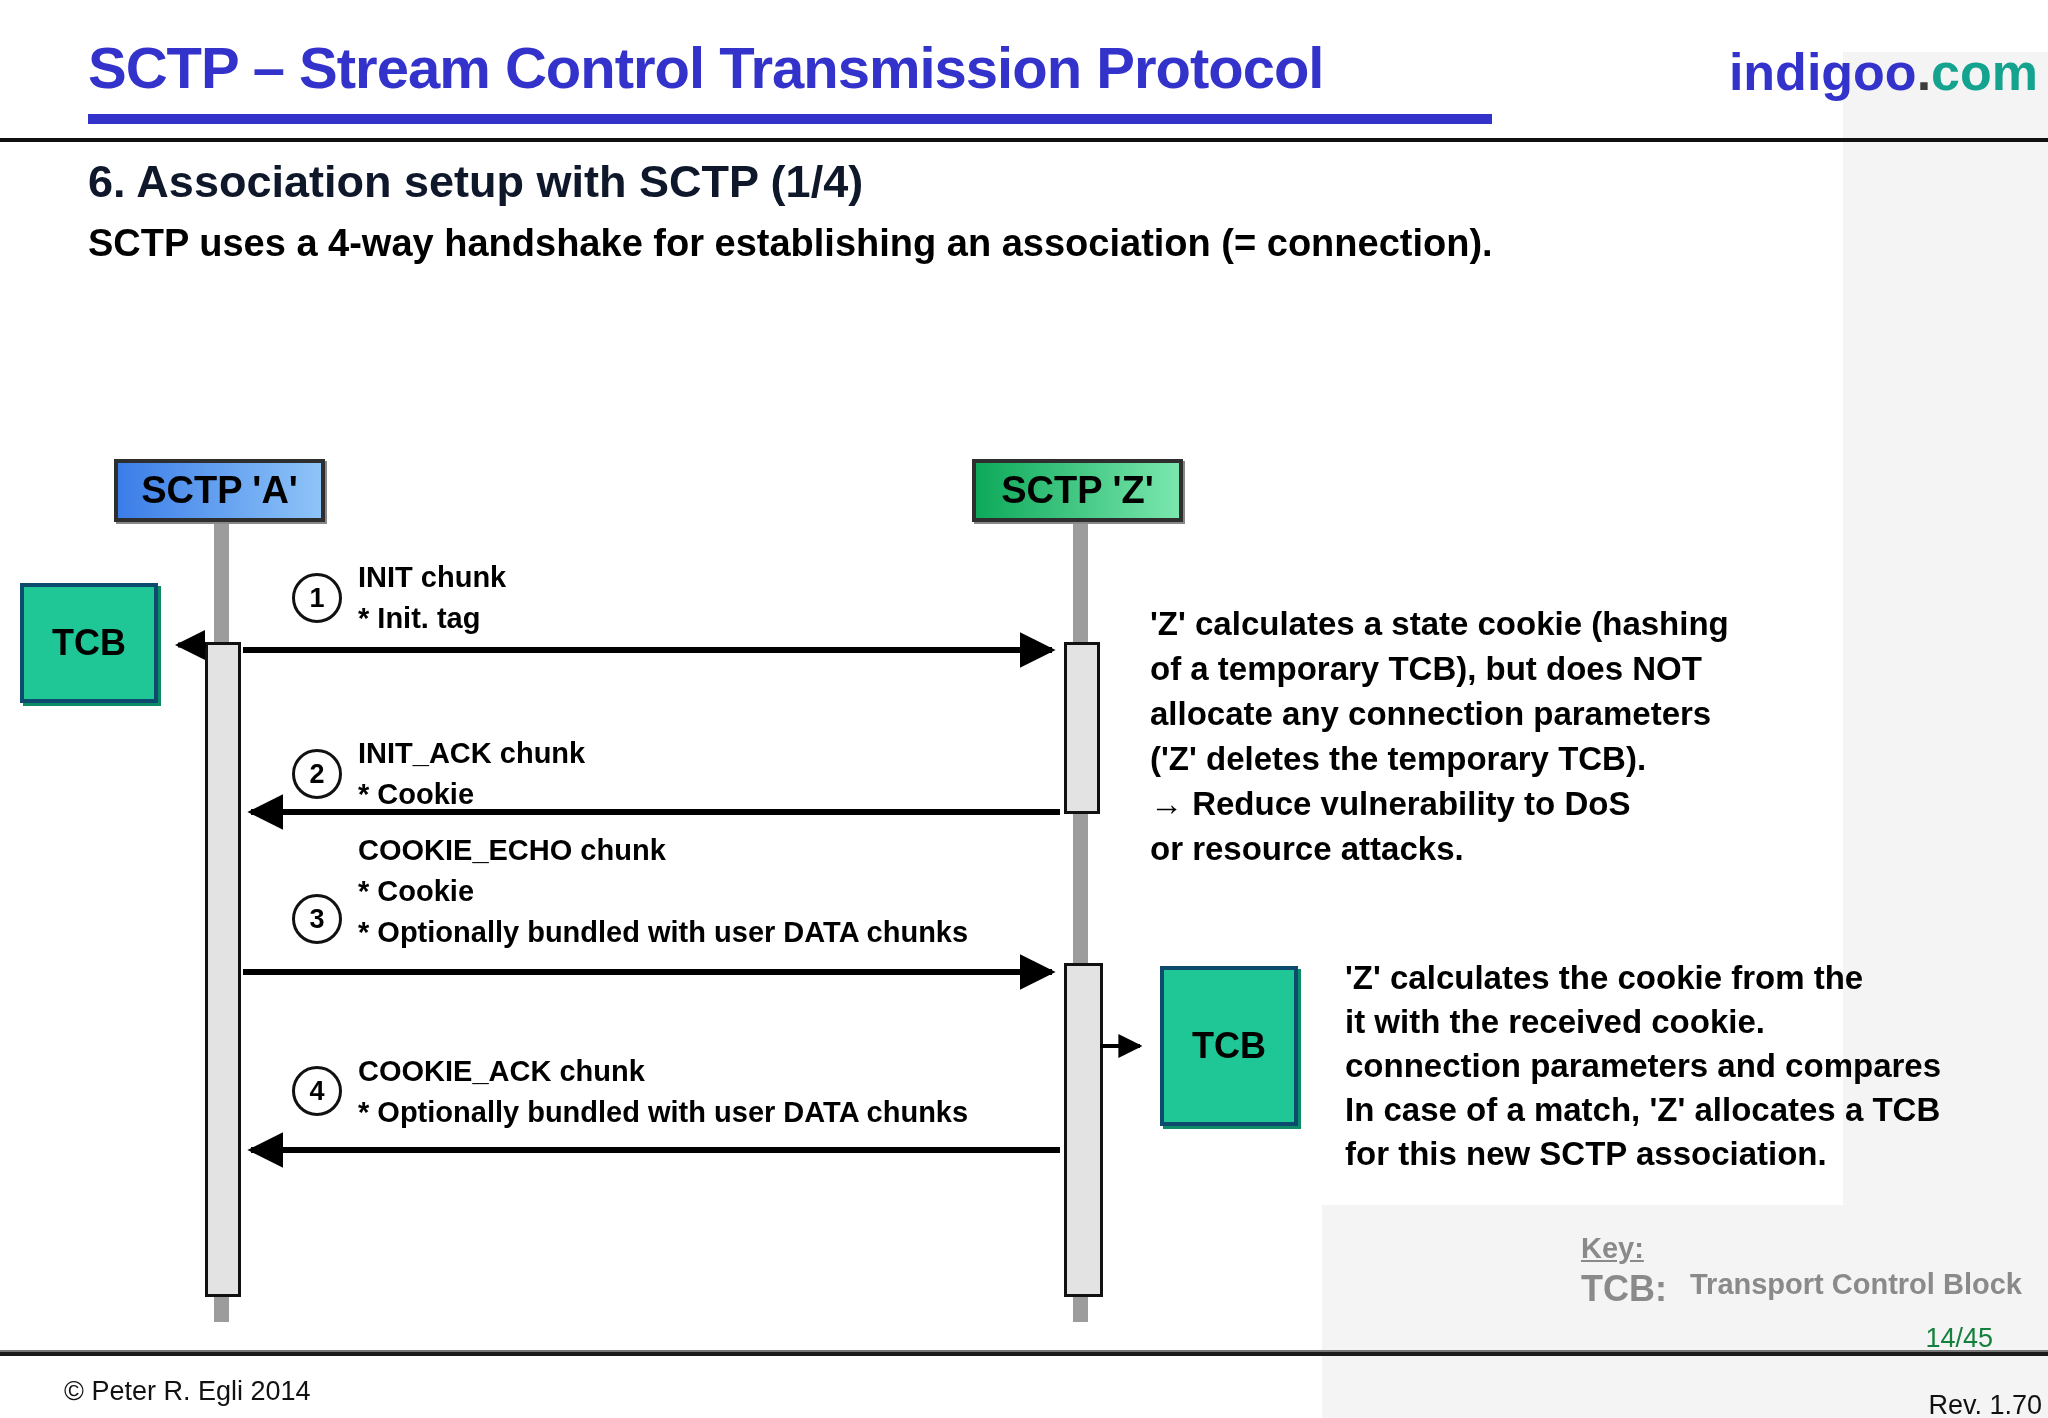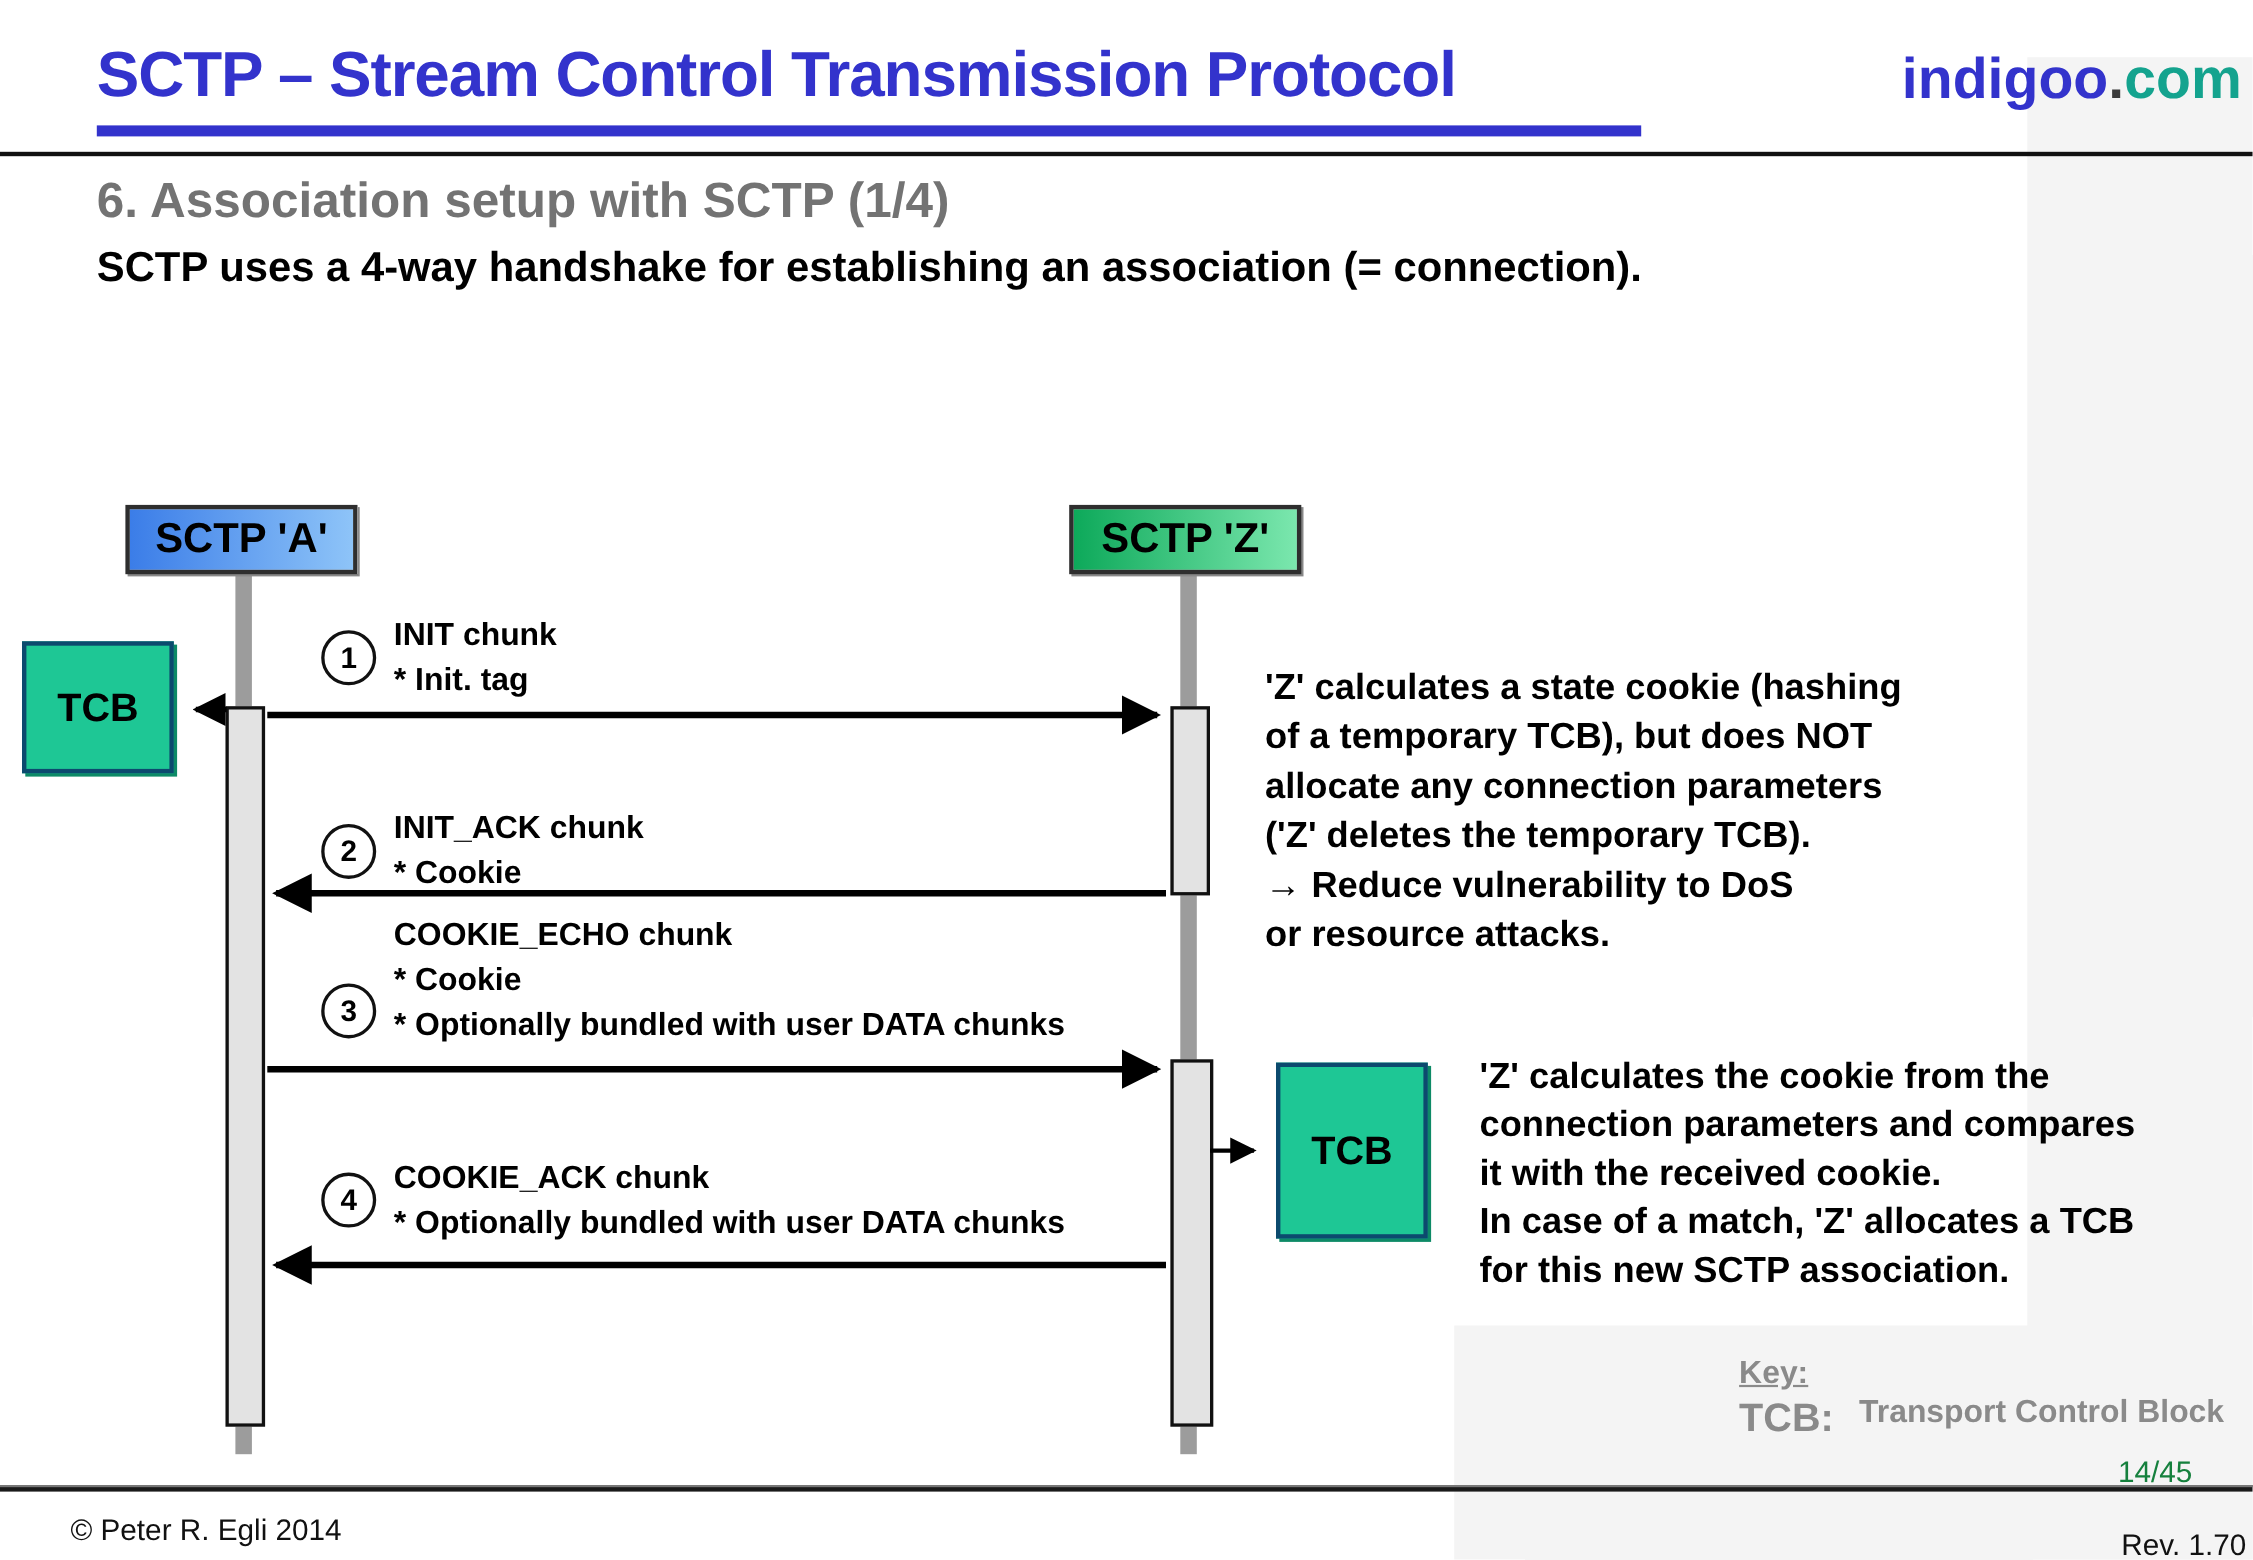--- a/index.html
+++ b/index.html
@@ -19,21 +19,21 @@
     font-size:58px;font-weight:bold;color:#3333cc;
     letter-spacing:-1px;white-space:nowrap;
   }
   .title-underline{left:88px;top:114px;width:1404px;height:10px;background:#3333cc;}
   .logo{right:10px;top:42px;font-size:52px;font-weight:bold;white-space:nowrap;}
   .logo .name{color:#3333cc;}
   .logo .dot{color:#3c3c3c;}
   .logo .tld{color:#14a38e;}
   .toprule{left:0;top:138px;width:2048px;height:4px;background:#111;}
 
-  .heading{left:88px;top:156px;font-size:45px;font-weight:bold;color:#737373;white-space:nowrap;}
+  .heading{left:88px;top:156px;font-size:45px;font-weight:bold;color:#0f172a;white-space:nowrap;}
   .intro{left:88px;font-size:38px;font-weight:bold;color:#000;white-space:nowrap;}
 
   
   .actor{
     width:203px;height:55px;border:4px solid #2e2e2e;
     display:flex;align-items:center;justify-content:center;
     font-size:38px;font-weight:bold;color:#000;
     box-shadow:2px 2px 0 #888;
   }
   .actor-a{left:114px;top:459px;background:linear-gradient(90deg,#3b7de8,#8ec4f8);}
@@ -153,22 +153,22 @@
   <div class="abs note note1" style="left:1150px;top:601px;">
     <div>'Z' calculates a state cookie (hashing</div>
     <div>of a temporary TCB), but does NOT</div>
     <div>allocate any connection parameters</div>
     <div>('Z' deletes the temporary TCB).</div>
     <div>→ Reduce vulnerability to DoS</div>
     <div>or resource attacks.</div>
   </div>
   <div class="abs note note2" style="left:1345px;top:956px;">
     <div>'Z' calculates the cookie from the</div>
+    <div>it with the received cookie.</div>
     <div>connection parameters and compares</div>
-    <div>it with the received cookie.</div>
     <div>In case of a match, 'Z' allocates a TCB</div>
     <div>for this new SCTP association.</div>
   </div>
 
   <div class="abs key-title">Key:</div>
   <div class="abs key-term">TCB:</div>
   <div class="abs key-def">Transport Control Block</div>
 
   <div class="abs footrule"></div>
   <div class="abs copyright">© Peter R. Egli 2014</div>

